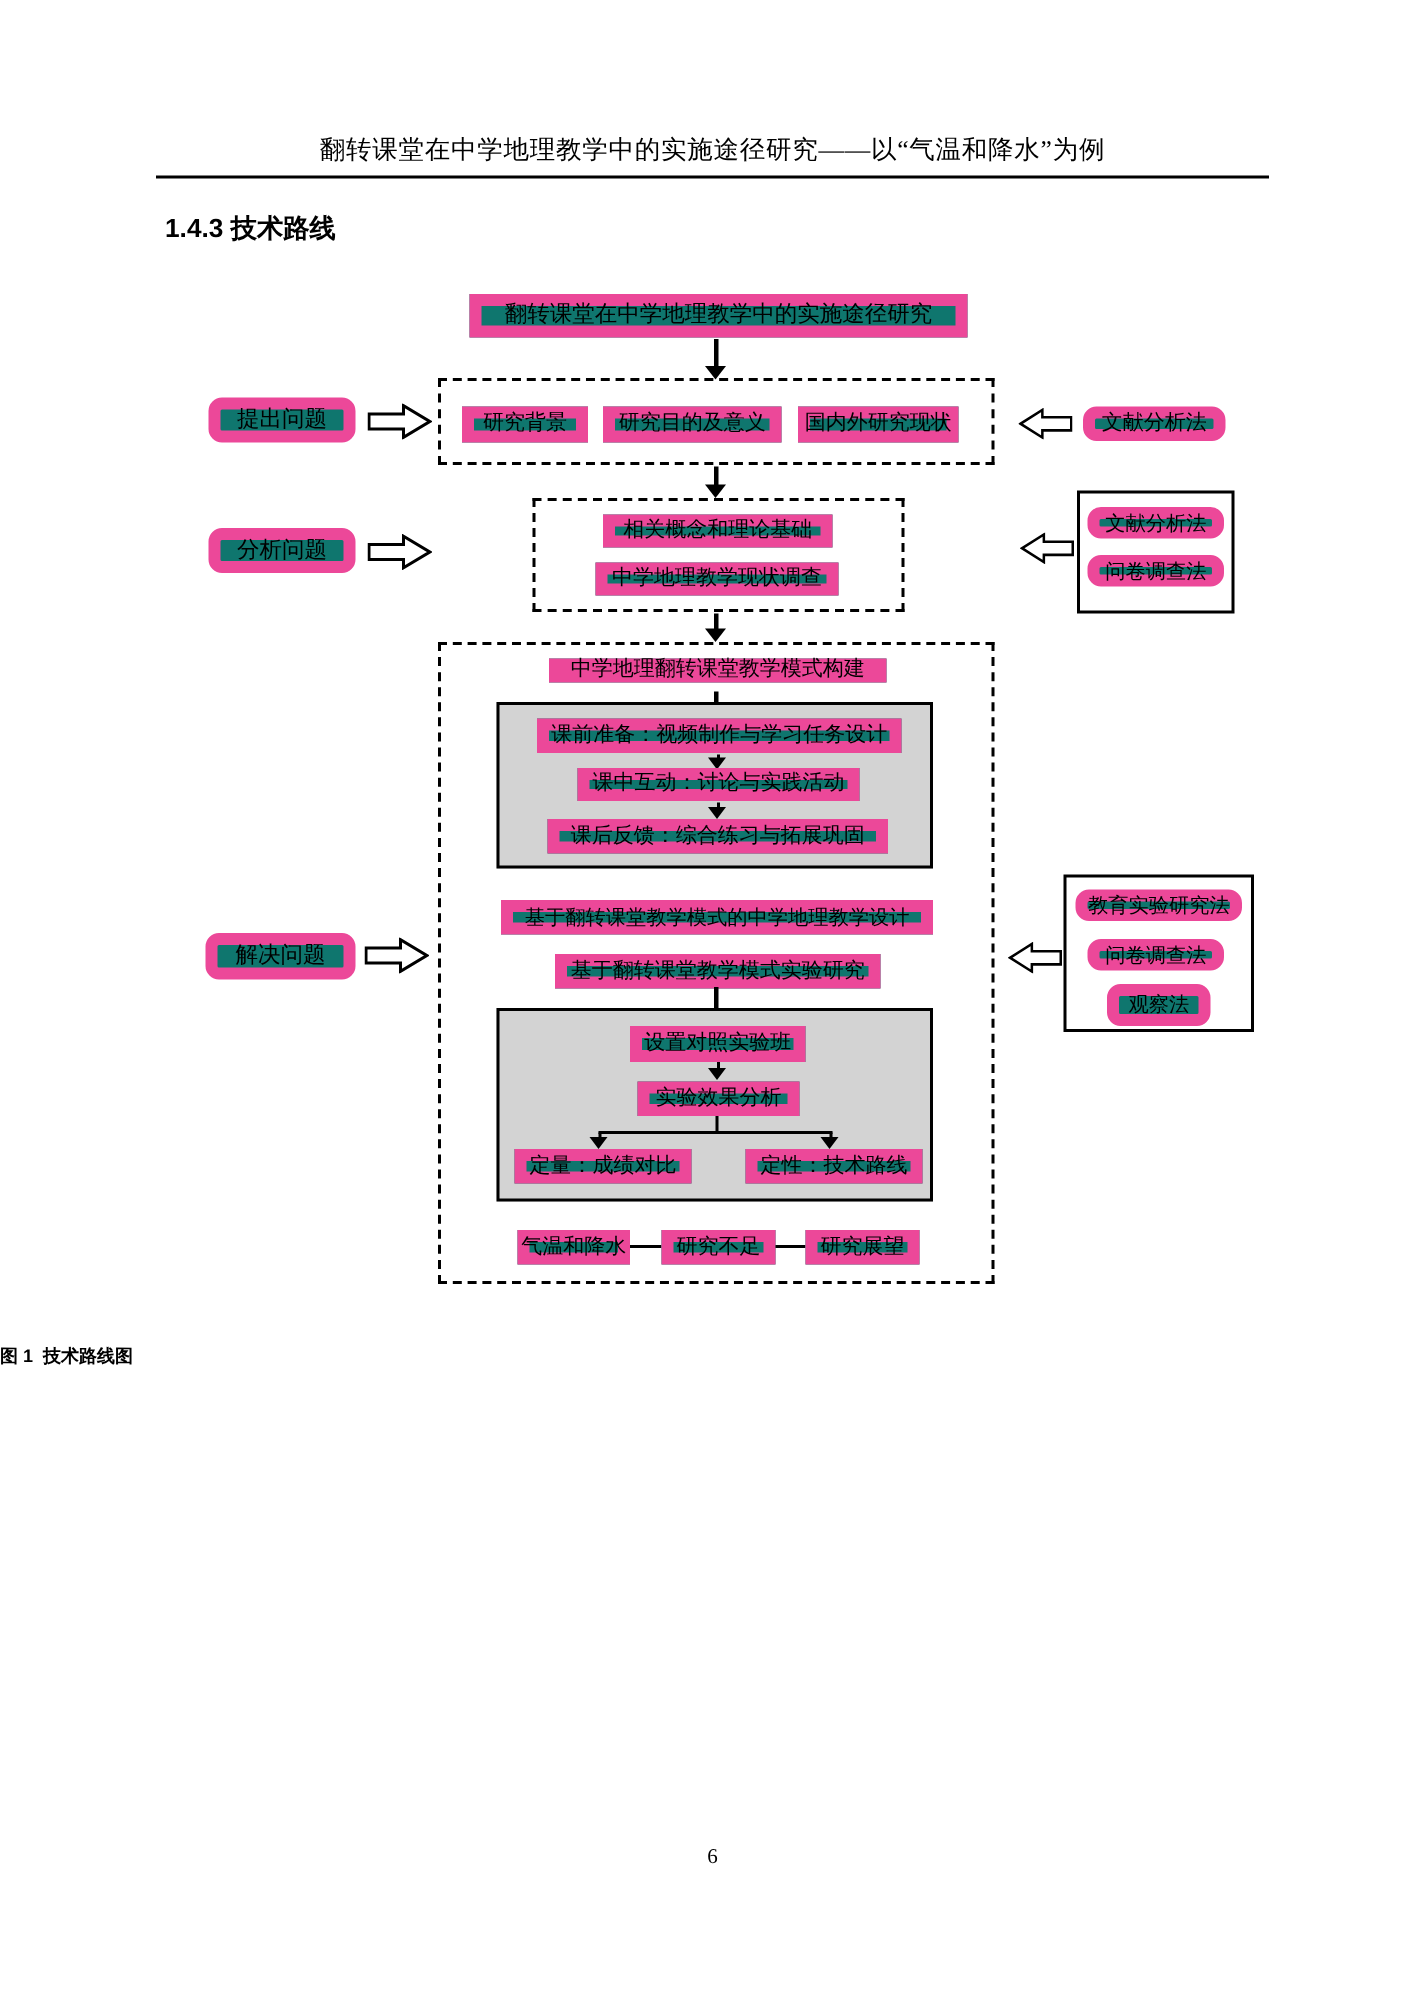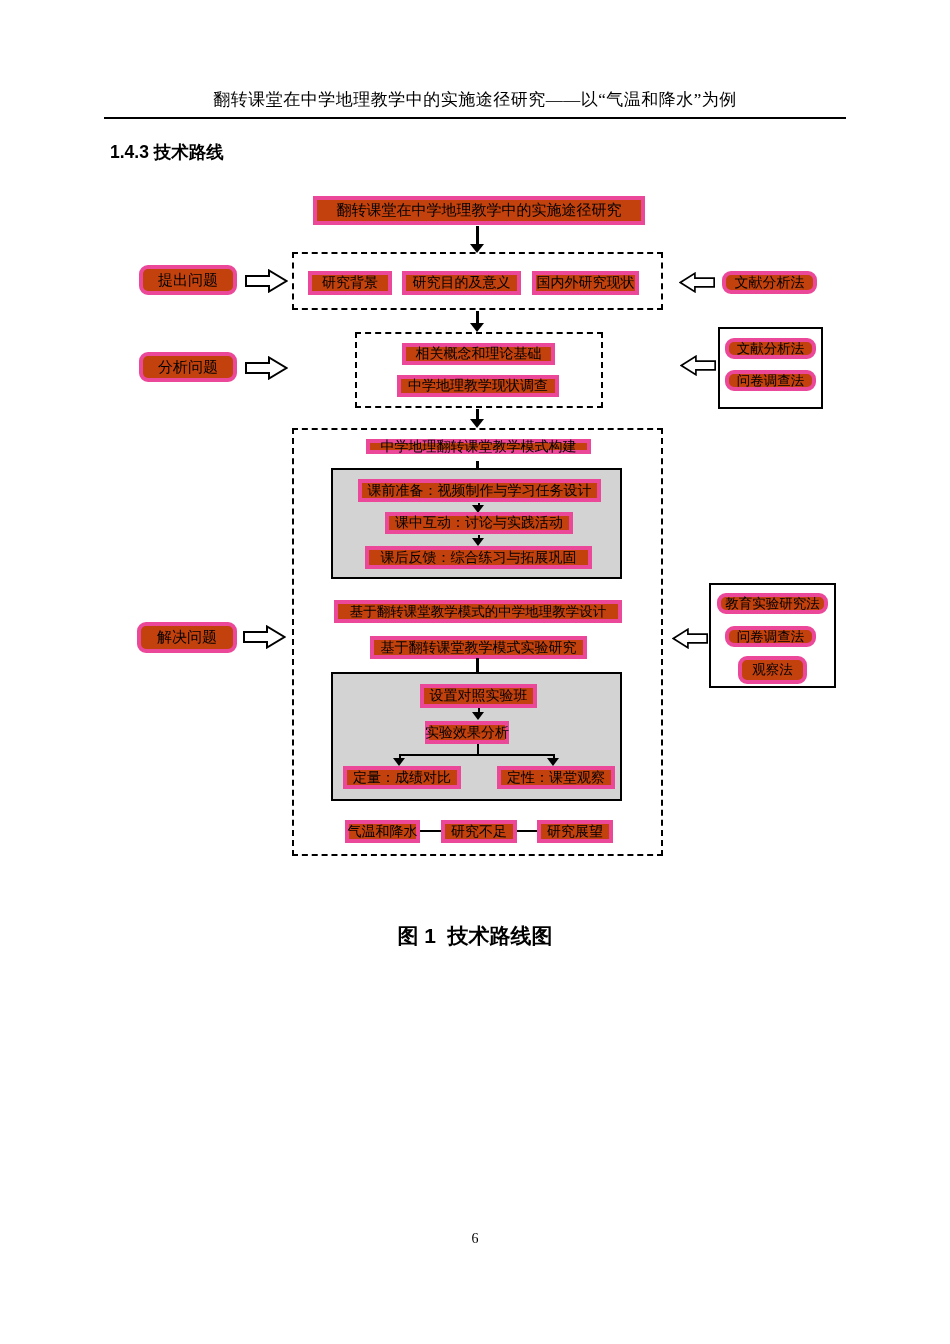--- a/index.html
+++ b/index.html
@@ -19,21 +19,21 @@
     text-align:center;font-size:17px;letter-spacing:.5px;
   }
   .header-rule{left:104px;top:117px;width:742px;height:2px;background:#000;}
   .section-heading{
     left:110px;top:140px;font-size:17.5px;font-weight:bold;
     font-family:"Liberation Sans","DejaVu Sans",sans-serif;
   }
   
   .b{
     position:absolute;box-sizing:border-box;
-    border:4px solid #ec4899;background:#c2410c;
+    border:8px solid #ec4899;background:#0f766e;
     display:flex;align-items:center;justify-content:center;
     font-size:14px;line-height:1;white-space:nowrap;text-align:center;
   }
   .rb{border-radius:9px;}
   .dash{position:absolute;box-sizing:border-box;border:2px dashed #000;background:transparent;}
   .grp{position:absolute;box-sizing:border-box;border:2px solid #000;background:transparent;}
   .grayfill{background:#d3d3d3;}
   .f15{font-size:15px;}
   .f135{font-size:13.5px;}
   
@@ -42,24 +42,23 @@
   .varrow .head{position:absolute;left:0;bottom:0;width:0;height:0;
     border-left:7.5px solid transparent;border-right:7.5px solid transparent;border-top:9px solid #000;}
   .varrow.sm{width:13px;}
   .varrow.sm .shaft{left:5.5px;width:2px;bottom:7px;}
   .varrow.sm .head{border-left-width:6.5px;border-right-width:6.5px;border-top-width:8px;}
   .vline{position:absolute;width:3px;background:#000;}
   .hline{position:absolute;height:2px;background:#000;}
   .harrow{position:absolute;}
   
   .caption{
-    position:absolute;left:0;right:0;top:896px;text-align:center;
-    font-size:21px;font-weight:bold;white-space:pre;
+    position:absolute;left:0;right:0;top:896px;
+    font-size:12px;font-weight:bold;white-space:pre;
     font-family:"Liberation Sans","DejaVu Sans",sans-serif;
-    margin-top:26px;
   }
   .page-number{position:absolute;left:0;right:0;top:1231px;text-align:center;font-size:14px;}
 </style>
 </head>
 <body>
 
 <div class="page">
 
   <div class="abs header-title">翻转课堂在中学地理教学中的实施途径研究——以“气温和降水”为例</div>
   <div class="abs header-rule"></div>
@@ -134,33 +133,33 @@
   <div class="b" style="left:365px;top:546px;width:227px;height:23px;">课后反馈：综合练习与拓展巩固</div>
   <div class="b" style="left:370px;top:636px;width:217px;height:23px;">基于翻转课堂教学模式实验研究</div>
   <i class="vline" style="left:476px;top:658px;height:15px;"></i>
 
   <div class="grp grayfill" style="left:331px;top:672px;width:291px;height:129px;"></div>
   <div class="b" style="left:420px;top:684px;width:117px;height:24px;">设置对照实验班</div>
   <div class="varrow sm" style="left:472px;top:708px;height:12px;">
       <i class="shaft"></i>
       <i class="head"></i>
     </div>
-  <div class="b" style="left:425px;top:721px;width:84px;height:23px;">实验效果分析</div>
+  <div class="b" style="left:425px;top:721px;width:108px;height:23px;">实验效果分析</div>
   <i class="vline" style="left:477px;top:744px;height:11px;width:2px;"></i>
   <i class="hline" style="left:399px;top:754px;width:156px;"></i>
   <div class="varrow sm" style="left:393px;top:755px;height:11px;">
       <i class="shaft"></i>
       <i class="head"></i>
     </div>
   <div class="varrow sm" style="left:547px;top:755px;height:11px;">
       <i class="shaft"></i>
       <i class="head"></i>
     </div>
   <div class="b" style="left:343px;top:766px;width:118px;height:23px;">定量：成绩对比</div>
-  <div class="b" style="left:497px;top:766px;width:118px;height:23px;">定性：课堂观察</div>
+  <div class="b" style="left:497px;top:766px;width:118px;height:23px;">定性：技术路线</div>
 
   <div class="b" style="left:345px;top:820px;width:75px;height:23px;">气温和降水</div>
   <i class="hline" style="left:420px;top:830px;width:21px;"></i>
   <div class="b" style="left:441px;top:820px;width:76px;height:23px;">研究不足</div>
   <i class="hline" style="left:517px;top:830px;width:20px;"></i>
   <div class="b" style="left:537px;top:820px;width:76px;height:23px;">研究展望</div>
 
   <div class="b rb f15" style="left:137px;top:622px;width:100px;height:31px;text-align:right;">解决问题</div>
   <svg class="harrow" style="left:243px;top:625px;" width="43" height="24" viewBox="0 0 43 24">
     <polygon points="1,7 24,7 24,1.5 41.5,12 24,22.5 24,17 1,17" fill="#fff" stroke="#000" stroke-width="2"></polygon>

